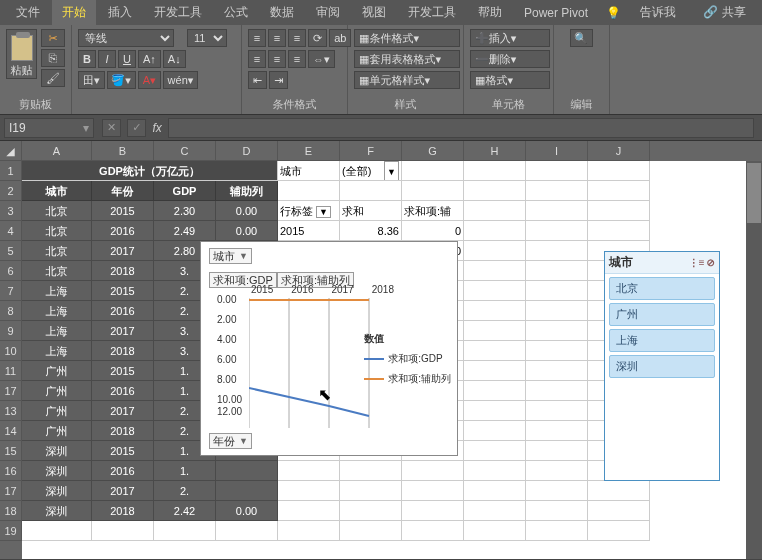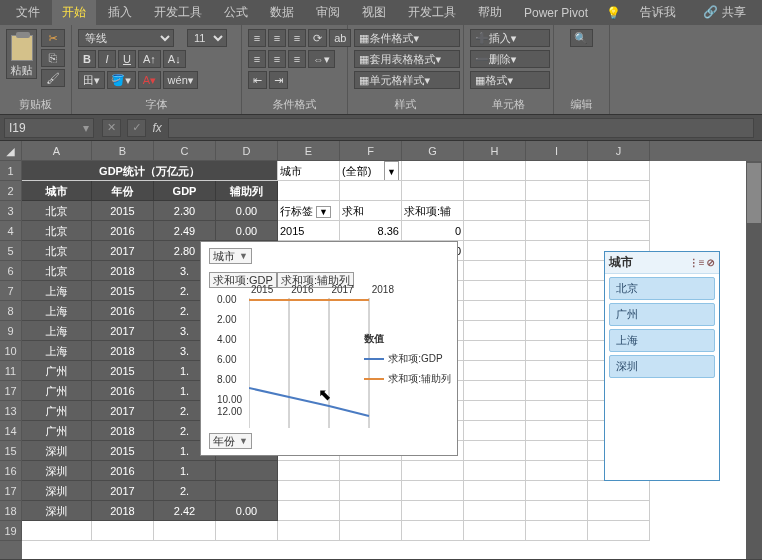--- a/index.html
+++ b/index.html
@@ -121,21 +121,20 @@
         <span class="btn">A↑</span>
         <span class="btn">A↓</span>
       </div>
       <div style="display:flex;gap:2px">
         <span class="btn">田▾</span>
         <span class="btn">🪣▾</span>
         <span class="btn" style="color:#d44">A▾</span>
         <span class="btn">wén▾</span>
       </div>
     </div>
-    <div class="label">字体</div>
   </div>
 
   <div class="group" style="width:106px">
     <div class="content" style="flex-direction:column;gap:3px">
       <div style="display:flex;gap:2px">
         <span class="btn">≡</span>
         <span class="btn">≡</span>
         <span class="btn">≡</span>
         <span class="btn">⟳</span>
         <span class="btn">ab</span>

